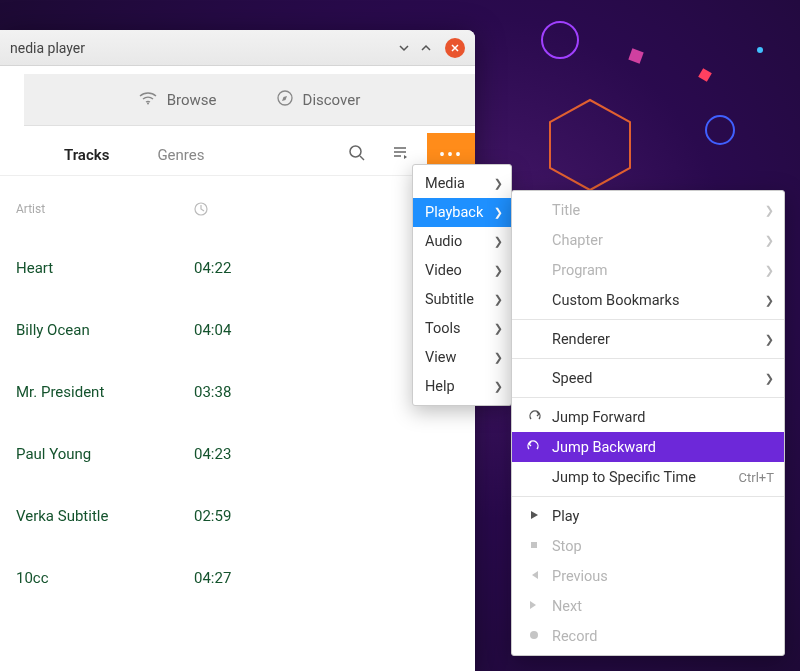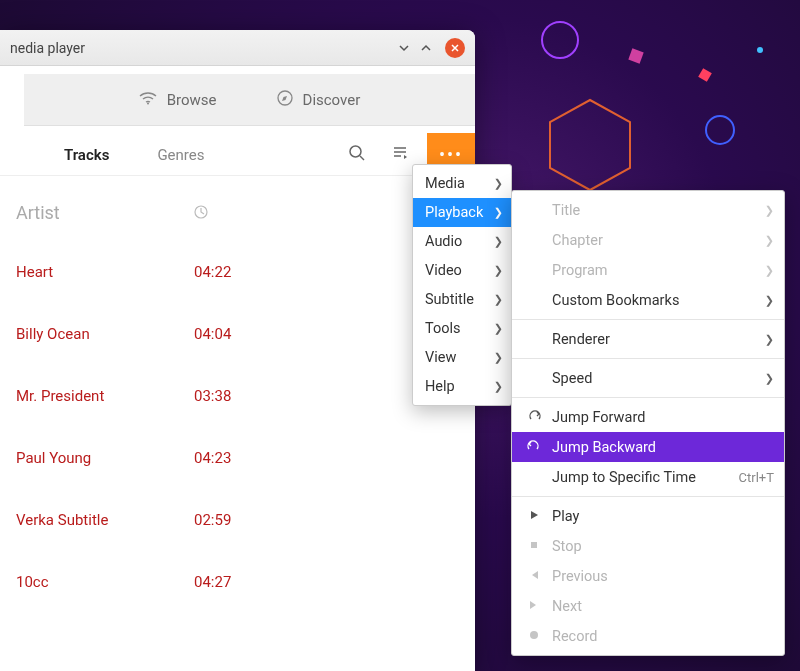--- a/index.html
+++ b/index.html
@@ -30,24 +30,24 @@
   .nav-item { display:flex; align-items:center; gap:10px; color:#6a6a6a; font-size:15px; }
   .nav-item .ico { font-size:15px; }
   .tabsbar {
     height: 42px; display:flex; align-items:center; border-bottom:1px solid #eee;
   }
   .tab { padding: 0 24px; height:100%; display:flex;align-items:center; font-size:15px; color:#888; }
   .tab.active { color:#222; font-weight:600; }
   .spacer { flex:1; }
   .icon-btn { width:44px; height:44px; display:flex;align-items:center;justify-content:center; color:#666; font-size:18px; }
   .more-btn { width:48px;height:44px;background:#ff8c1a;color:#fff;display:flex;align-items:center;justify-content:center;font-size:18px;letter-spacing:2px; margin-left:4px; }
-  .list-head { display:flex; padding: 18px 16px 10px; color:#aaa; font-size:18px; }
+  .list-head { display:flex; padding: 18px 16px 10px; color:#aaa; font-size:12px; }
   .list-head .col-artist { flex: 0 0 178px; }
   .tracks { flex:1; overflow:hidden; }
-  .track { display:flex; padding: 22px 16px; font-size:15px; color:#b91c1c; }
+  .track { display:flex; padding: 22px 16px; font-size:15px; color:#14532d; }
   .track .artist { flex:0 0 178px; }
   .menu1 {
     position:absolute; left:412px; top:164px; width:100px;
     background:#fff; border:1px solid #ccc; box-shadow:0 6px 20px rgba(0,0,0,.25);
     border-radius:3px; padding:4px 0; z-index:5;
   }
   .menu1 .mi { height:29px; padding:0 8px 0 12px; display:flex;align-items:center;justify-content:space-between;font-size:14.5px;color:#333; }
   .menu1 .mi.hi { background:#1e90ff; color:#fff; }
   .menu1 .mi .chev { font-size:11px; color:#666; }
   .menu1 .mi.hi .chev { color:#fff; }

